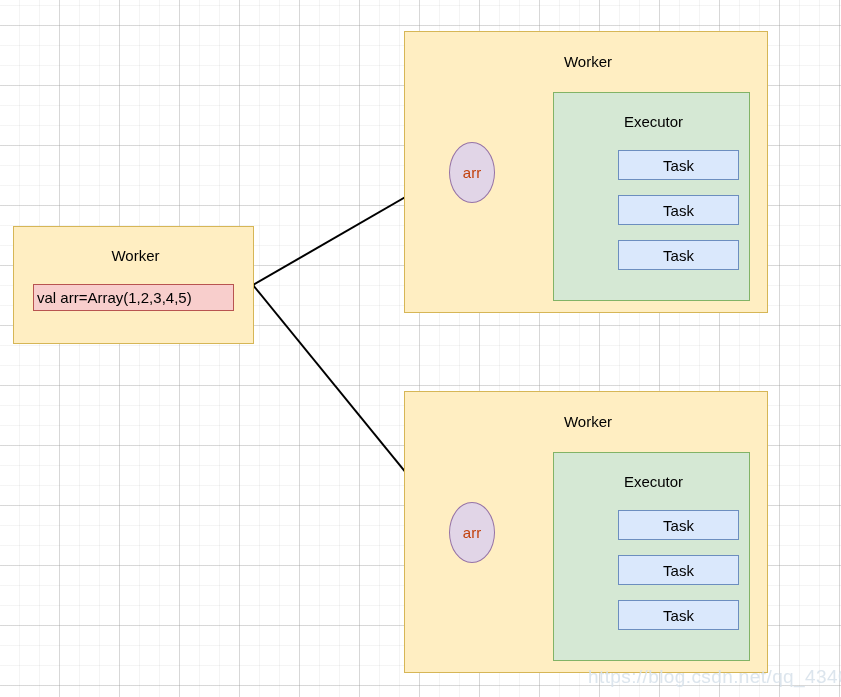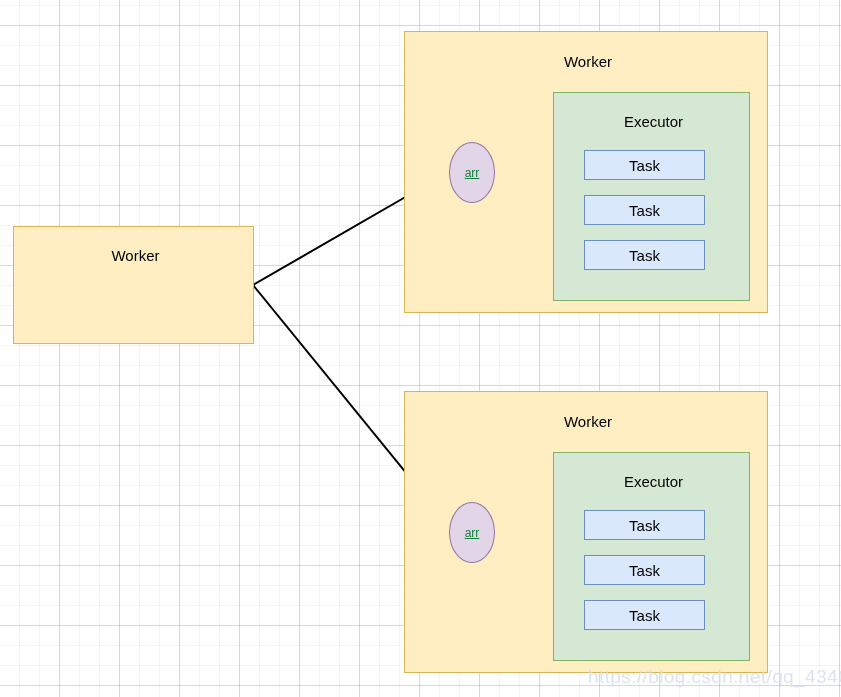--- a/index.html
+++ b/index.html
@@ -35,20 +35,21 @@
     border: 1px solid #82b366;
   }
   .task-box {
     background: #dae8fc;
     border: 1px solid #6c8ebf;
     display: flex;
     align-items: center;
     justify-content: center;
     font-size: 15px;
     color: #000000;
+    margin-left: 34px;
   }
   .driver-box {
     background: #ffeec2;
     border: 1px solid #d6b656;
   }
   .code-box {
     background: #f8cecc;
     border: 1px solid #b85450;
     display: flex;
     align-items: center;
@@ -58,23 +59,22 @@
     color: #000000;
     white-space: nowrap;
   }
   .ellipse-node {
     background: #e1d5e7;
     border: 1px solid #9673a6;
     border-radius: 50%;
     display: flex;
     align-items: center;
     justify-content: center;
-    font-size: 12px;
-    color: #15803d;
-    text-decoration: underline;
+    font-size: 15px;
+    color: #c2410c;
   }
   .box-title {
     position: absolute;
     left: 4px;
     right: 0;
     text-align: center;
     font-size: 15px;
     color: #000000;
     pointer-events: none;
   }
@@ -117,20 +117,21 @@
     <path d="M 493,174 L 580,253" stroke="#000000" stroke-width="2" fill="none" marker-end="url(#arrowhead)"></path>
 
     <path d="M 493,526 L 580,525" stroke="#000000" stroke-width="2" fill="none" marker-end="url(#arrowhead)"></path>
     <path d="M 493,530 L 580,569" stroke="#000000" stroke-width="2" fill="none" marker-end="url(#arrowhead)"></path>
     <path d="M 493,534 L 580,613" stroke="#000000" stroke-width="2" fill="none" marker-end="url(#arrowhead)"></path>
   </svg>
 
   <div class="node driver-box" style="left:13px; top:226px; width:241px; height:118px;">
     <div class="box-title" style="top:20px;">Worker</div>
   </div>
+  <div class="node code-box" style="left:33px; top:284px; width:201px; height:27px;">val arr=Array(1,2,3,4,5)</div>
 
   <div class="node worker-box" style="left:404px; top:31px; width:364px; height:282px;">
     <div class="box-title" style="top:21px;">Worker</div>
   </div>
 
   <div class="node executor-box" style="left:553px; top:92px; width:197px; height:209px;">
     <div class="box-title" style="top:20px;">Executor</div>
   </div>
 
   <div class="node ellipse-node" style="left:449px; top:142px; width:46px; height:61px;">arr</div>

